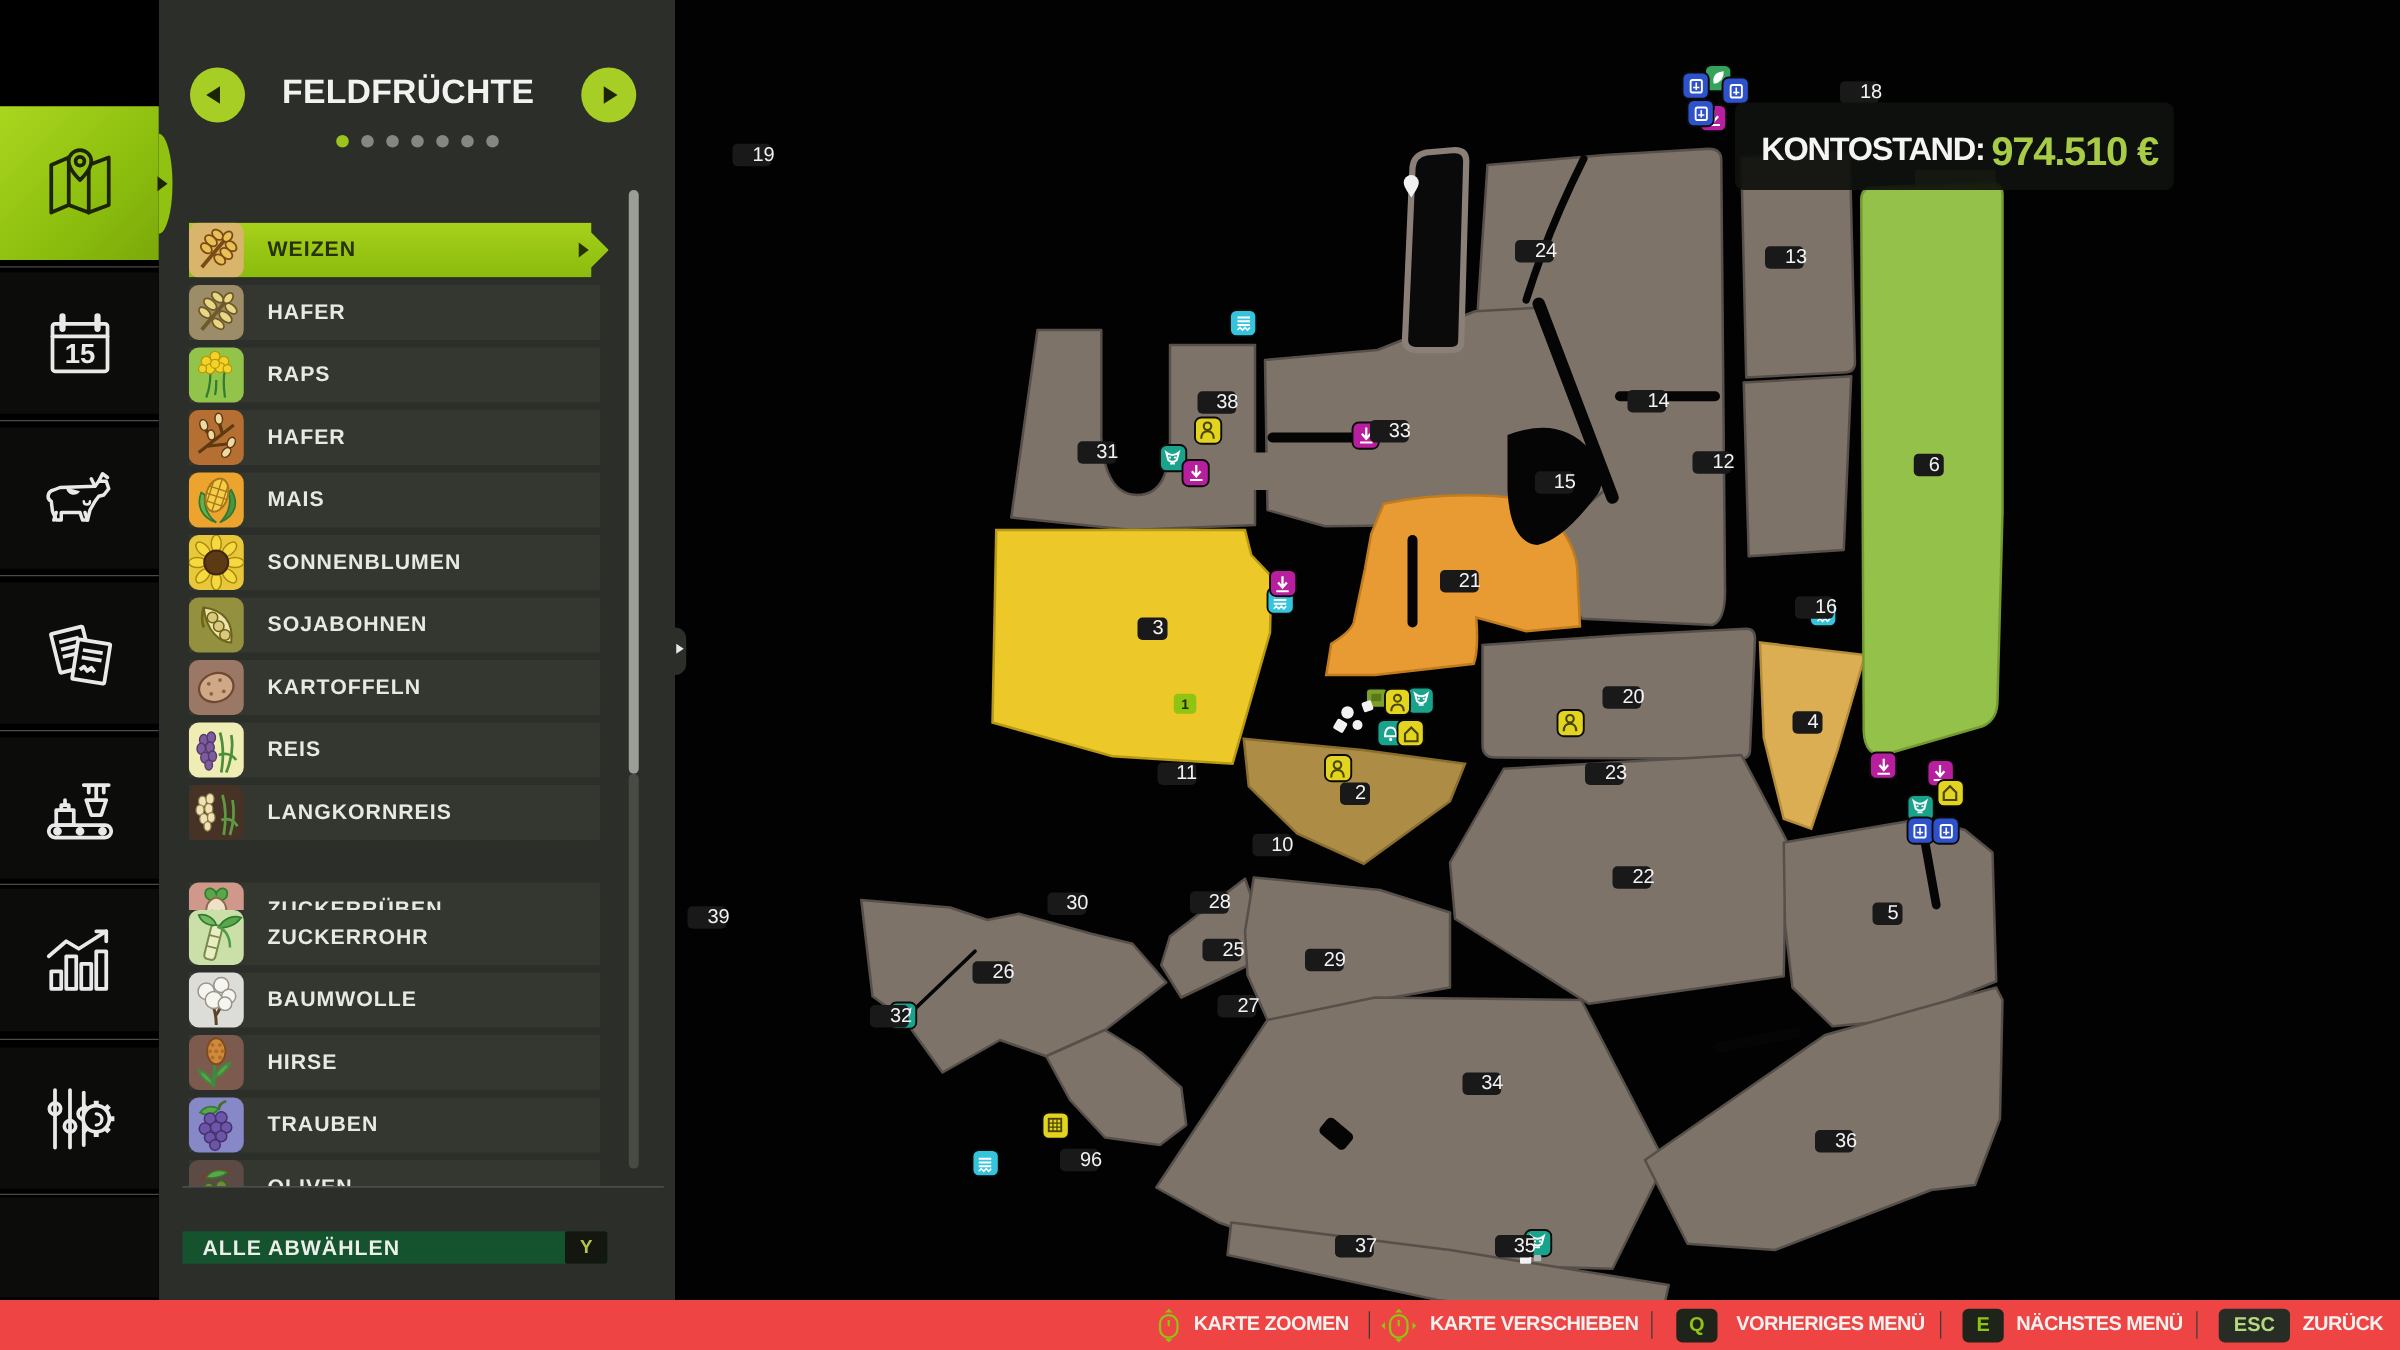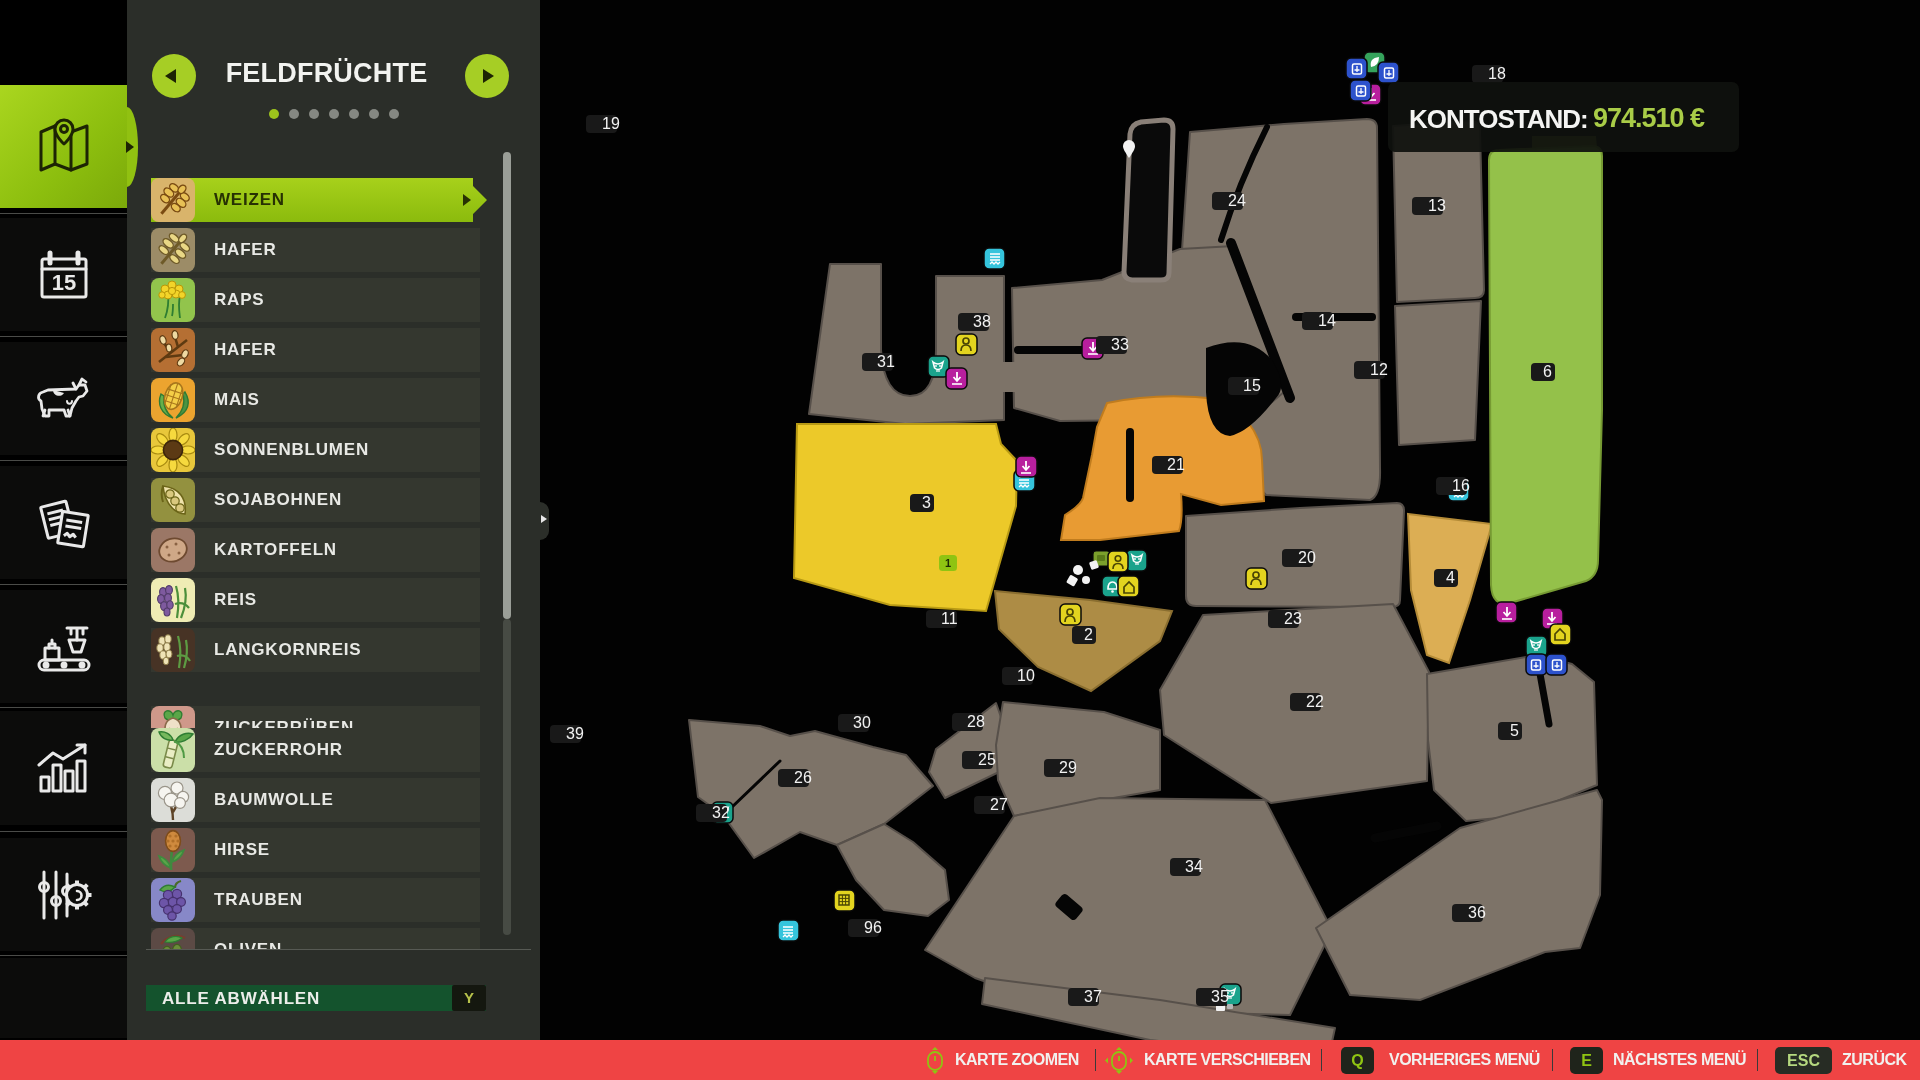--- a/index.html
+++ b/index.html
@@ -36,21 +36,21 @@
   
   #pbulge { position:absolute; left:540px; top:502px; width:9px; height:38px; background:#2b2e29; border-radius:0 10px 10px 0; z-index:19; }
   #pbulgearrow { position:absolute; left:541px; top:515px; width:0; height:0; border-left:6px solid #e8e8e8; border-top:4.5px solid transparent; border-bottom:4.5px solid transparent; z-index:21; }
   
   #allbtn { position:absolute; left:19px; top:985px; width:340px; height:26px; background:#14532d; }
   #allbtn .t { position:absolute; left:16px; top:4px; color:#eceeea; font-size:17px; font-weight:bold; letter-spacing:0.8px; }
   #ykey { position:absolute; left:325px; top:985px; width:34px; height:26px; background:#14170f; color:#b6c24b; font-size:15px; font-weight:bold; text-align:center; line-height:26px; border-radius:2px; }
   
   #konto { position:absolute; left:1388px; top:82px; width:351px; height:70px; background:rgba(15,17,14,0.93); border-radius:7px; z-index:15; }
   #konto .k1 { position:absolute; left:21px; top:22px; color:#f4f4f2; font-size:26px; font-weight:bold; letter-spacing:-1px;}
-  #konto .k2 { position:absolute; left:205px; top:21px; color:#a9cc47; font-size:27px; font-weight:bold; letter-spacing:-1px;}
+  #konto .k2 { position:absolute; left:205px; top:21px; color:#a9cc47; font-size:32px; font-weight:bold; letter-spacing:-1px;}
   
   #bbar { position:absolute; left:0; top:1040px; width:1920px; height:40px; background:#ef4444; z-index:40; display:flex; align-items:center; }
   .bt { color:#f1f1ef; font-size:16px; font-weight:bold; letter-spacing:-0.5px; }
   .bsep { width:1px; height:22px; background:#3a3a3a; }
   .key { height:27px; background:#1f241b; border-radius:5px; color:#8fc412; font-size:16px; font-weight:bold; display:flex; align-items:center; justify-content:center; }
   
   #map { position:absolute; left:0; top:0; width:1920px; height:1080px; z-index:1; }
 </style>
 </head>
 <body>

